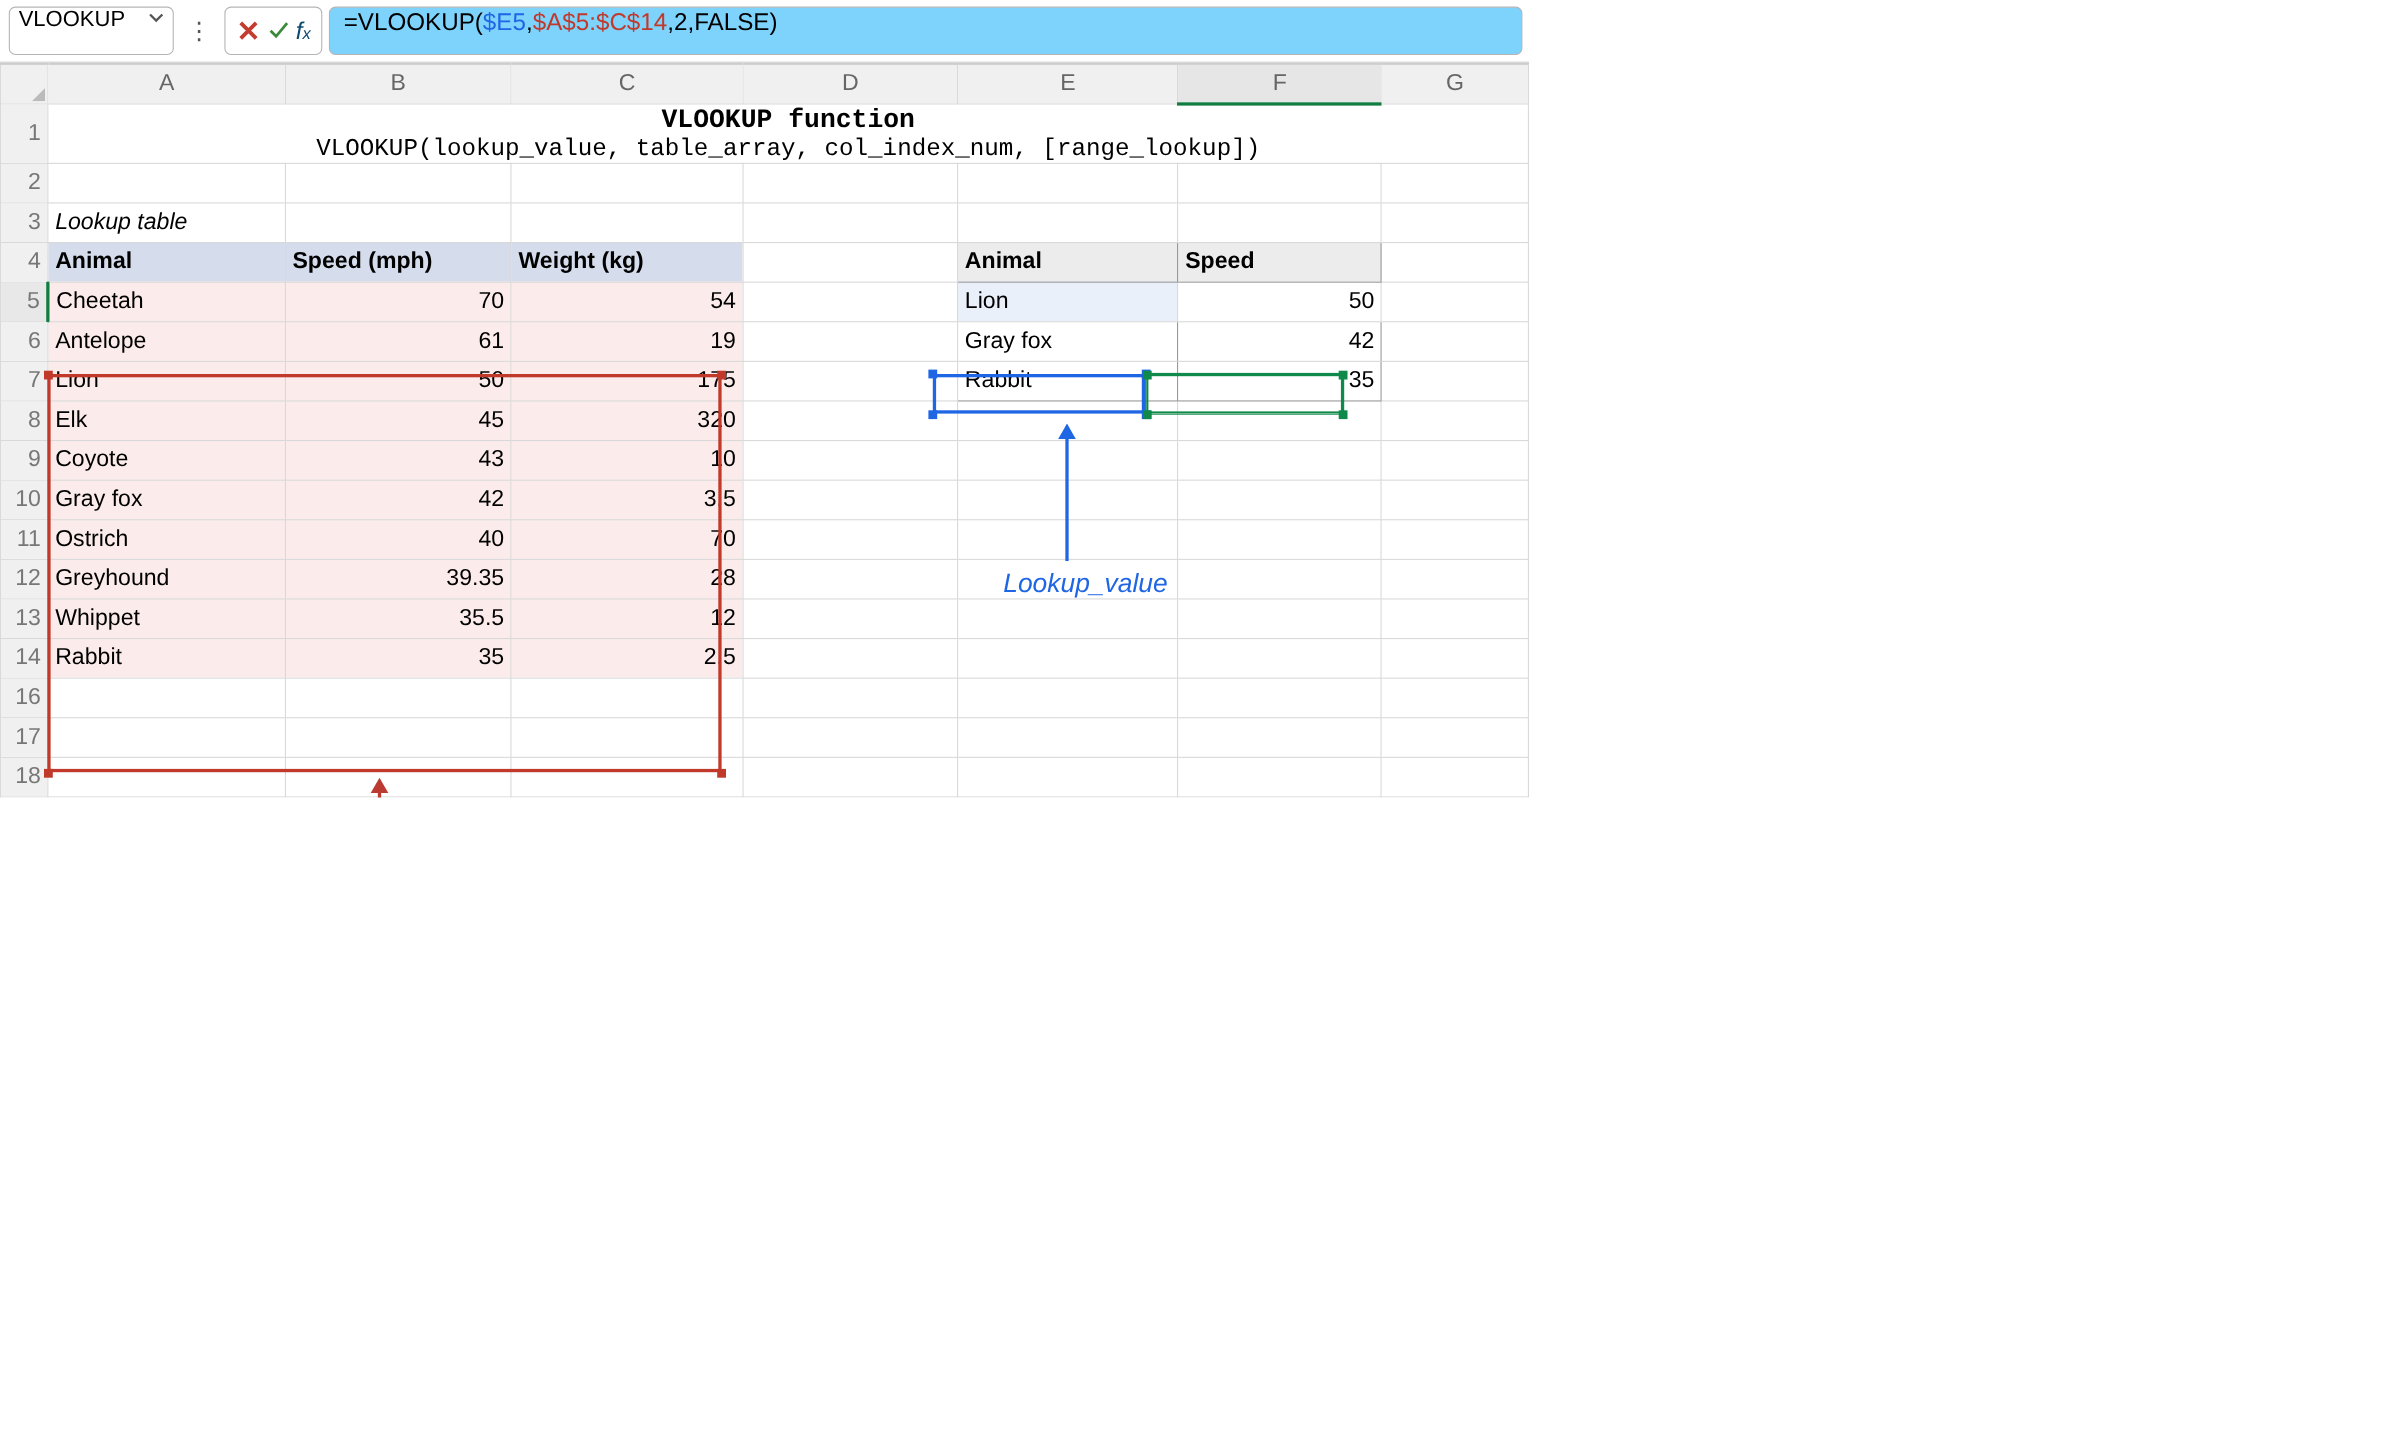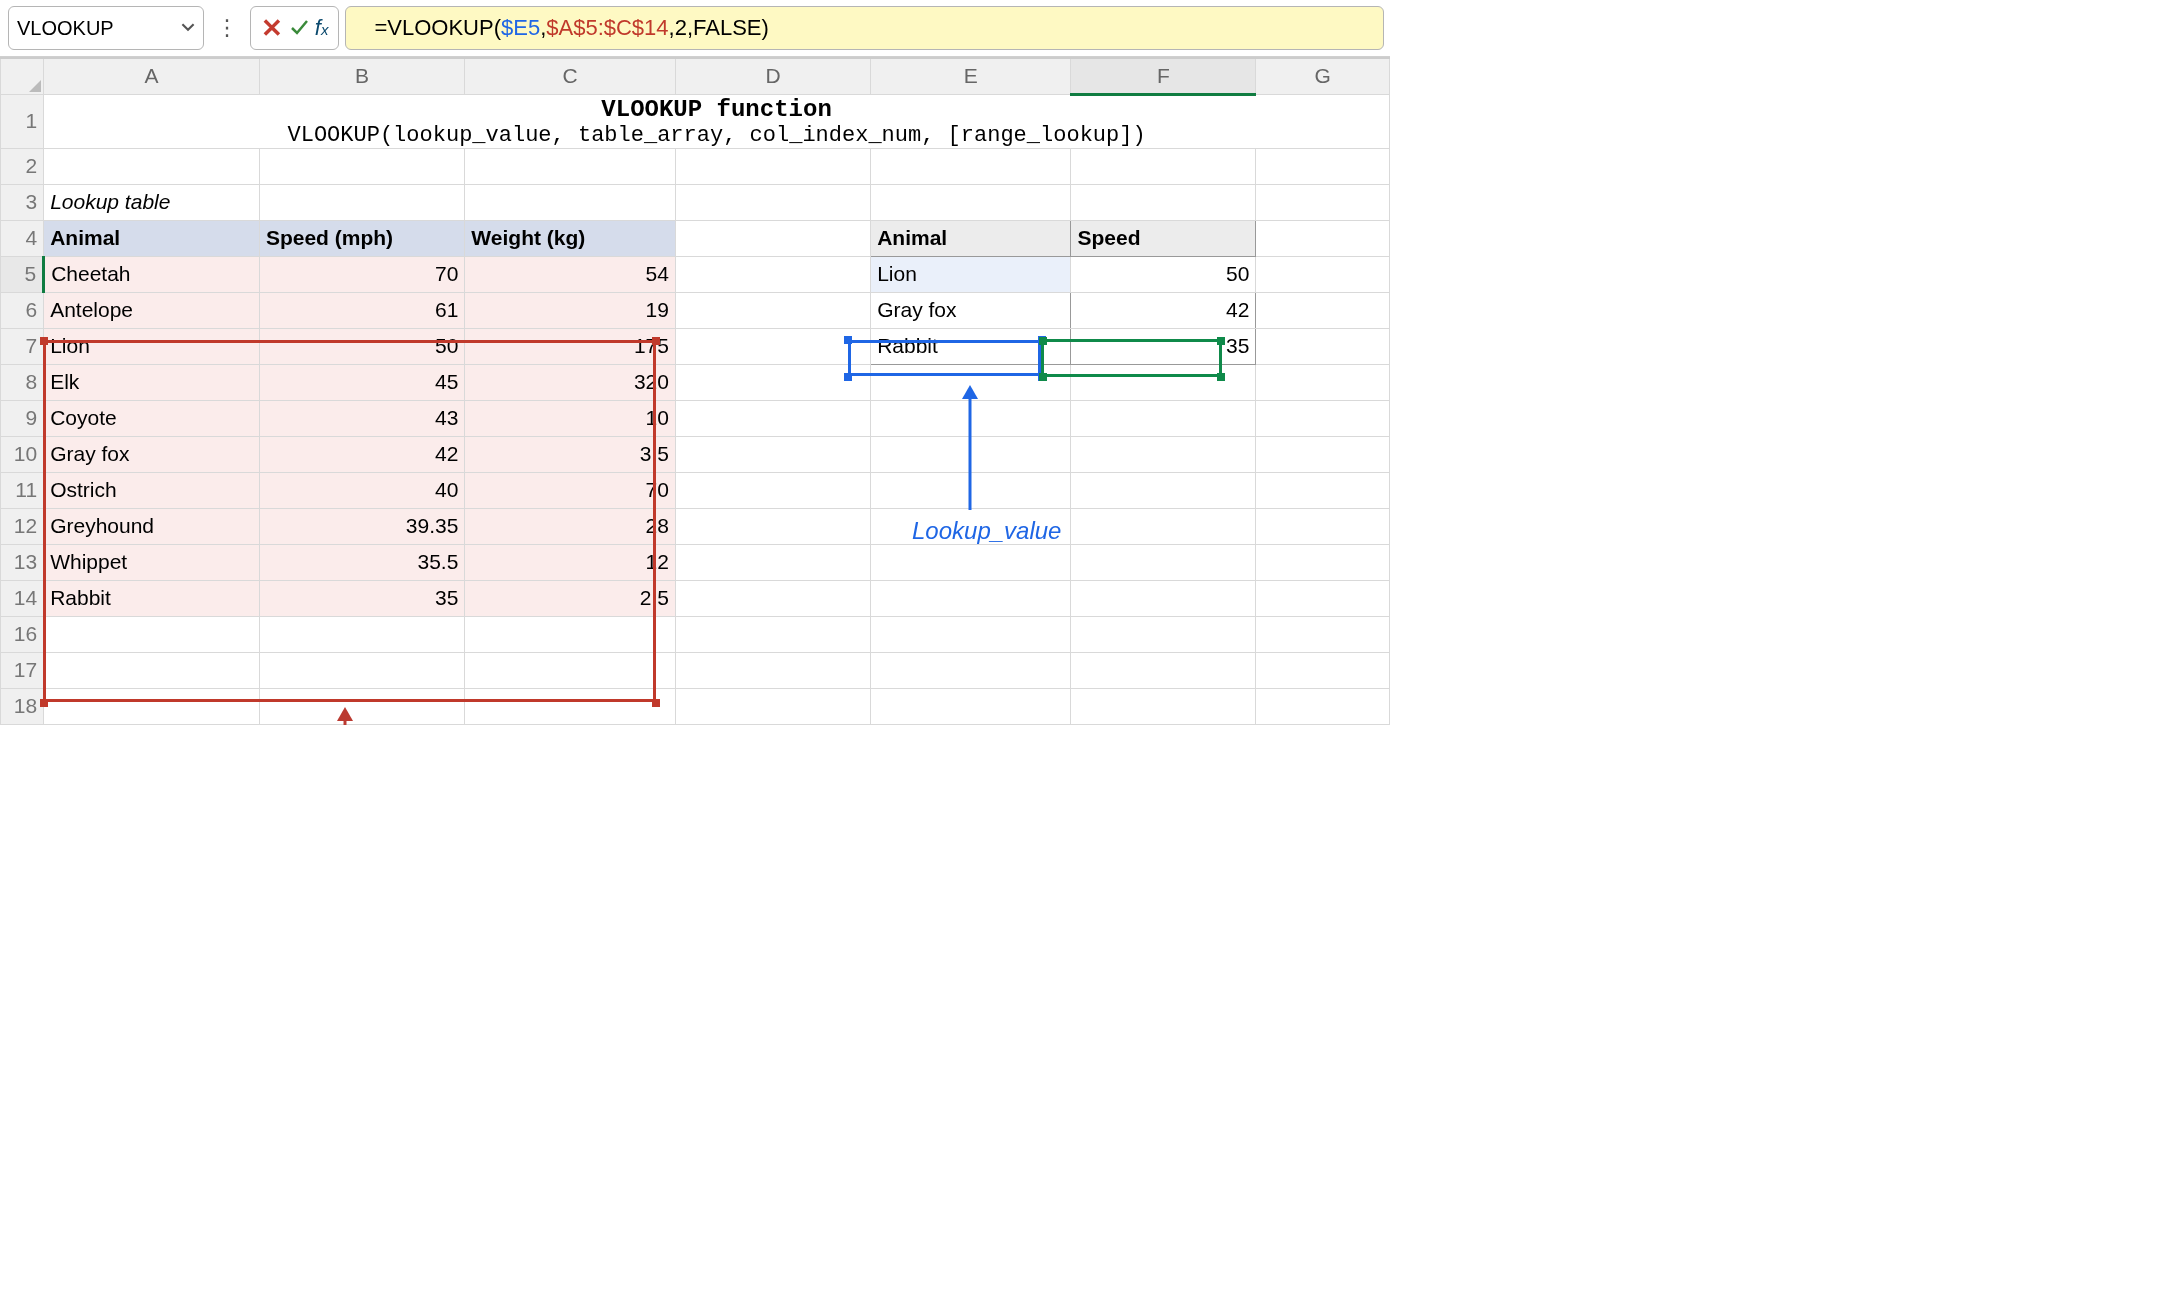--- a/index.html
+++ b/index.html
@@ -1,28 +1,28 @@
 <!DOCTYPE html>
 <html><head>
 <meta charset="utf-8">
 <style>
   * { box-sizing: border-box; margin: 0; padding: 0; }
   body { font-family: Arial, Helvetica, sans-serif; background: #fff; font-size: 21px; color:#000; }
   .wrap { width: 1390px; }
   
   .toolbar { display:flex; align-items:center; padding:6px 6px 6px 8px; gap:6px; border-bottom:1px solid #d0d0d0; }
-  .namebox { display:flex; align-items:center; border:1px solid #b5b5b5; border-radius:6px; height:44px; width:196px; background:#fff; }
+  .namebox { display:flex; border:1px solid #b5b5b5; border-radius:6px; height:44px; width:150px; background:#fff; }
   .namebox span.nameval { padding-left:8px; flex:1; font-size:20px;}
   .namebox .chev { width:30px; text-align:center; color:#333; font-size:18px;}
   .vdots { color:#555; padding:0 6px; font-size:22px; }
   .fxbtns { display:flex; align-items:center; gap:6px; border:1px solid #b5b5b5; border-radius:6px; height:44px; padding:0 10px; background:#fff;}
   .fxbtns .x { color:#c43b2f; font-size:26px; font-weight:bold;}
   .fxbtns .chk { color:#3a8a3a; font-size:26px;}
   .fxbtns .fx { font-style:italic; font-family:Liberation Sans, sans-serif; font-size:22px; color:#0c4a6e;}
-  .formulabar { flex:1; border:1px solid #b5b5b5; border-radius:6px; height:44px; display:flex; align-items:center; padding:0 28px; background:#fef9c3; font-size:22px;}
+  .formulabar { flex:1; border:1px solid #b5b5b5; border-radius:6px; height:44px; display:flex; align-items:flex-start; padding:0 12px; background:#7dd3fc; font-size:22px;}
   .formulabar .p1 { color:#000;}
   .formulabar .blue { color:#1f66e5;}
   .formulabar .red { color:#c0392b;}
   
   table.grid { border-collapse:collapse; table-layout:fixed; width:100%; }
   table.grid th, table.grid td { border:1px solid #d9d9d9; height:36px; padding:0 6px; font-size:21px; background:#fff; }
   table.grid th { background:#f0f0f0; color:#666; font-weight:normal; text-align:center; position:relative;}
   table.grid th.colh { border-top:2px solid #ccc;}
   table.grid th.rowh { width:42px; text-align:right; padding-right:6px; color:#777;}
   .sel-all { background:#e9e9e9;}

